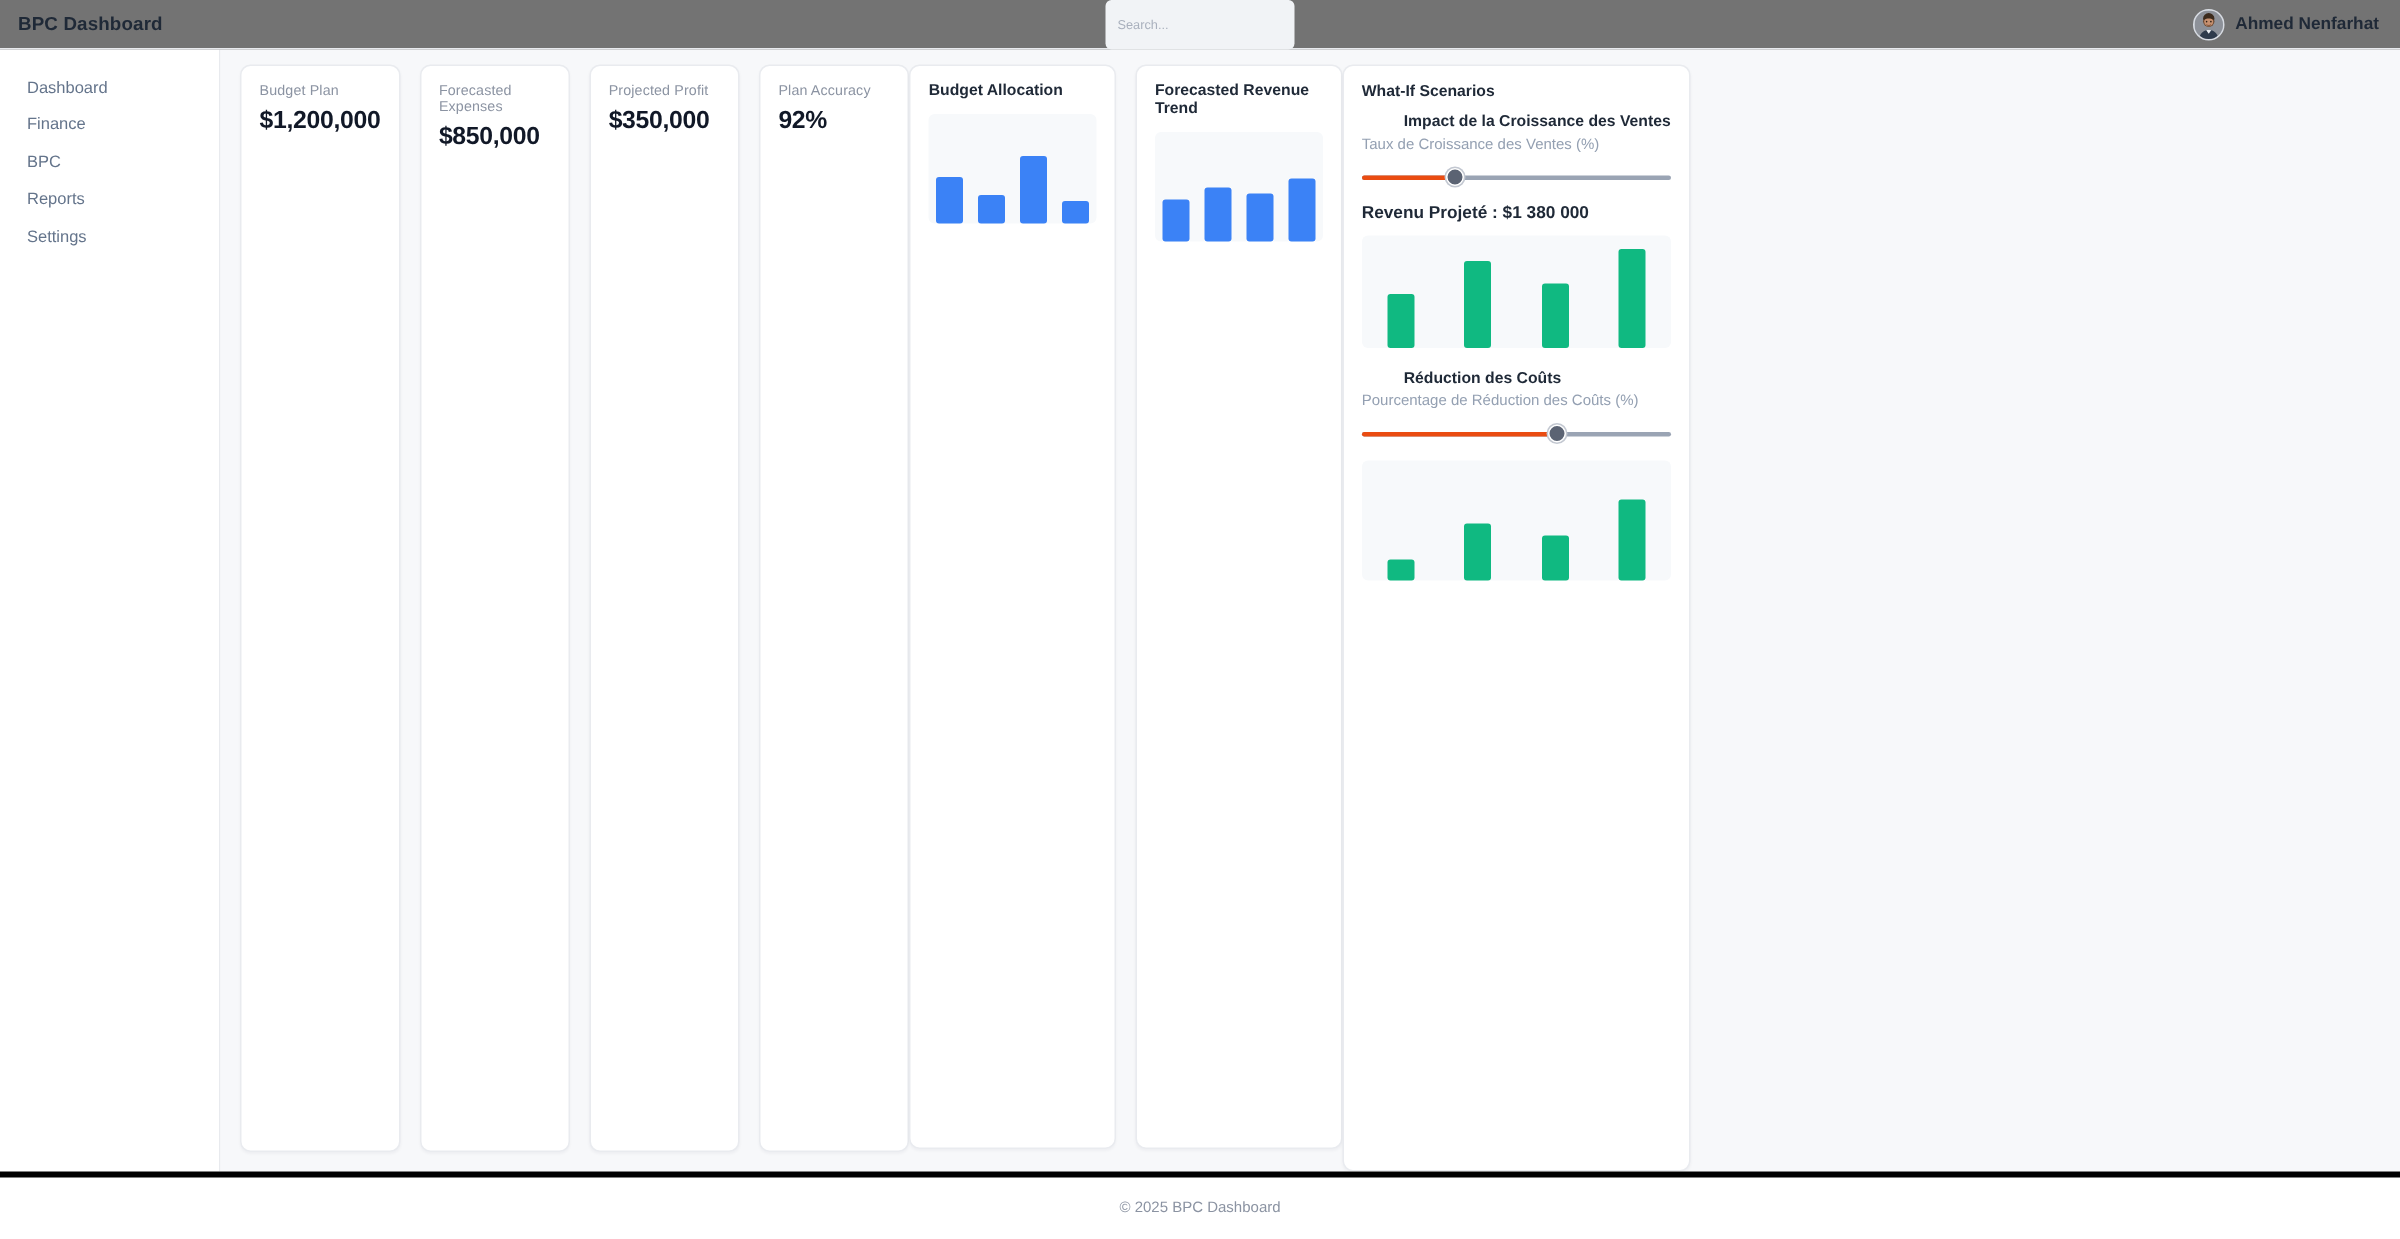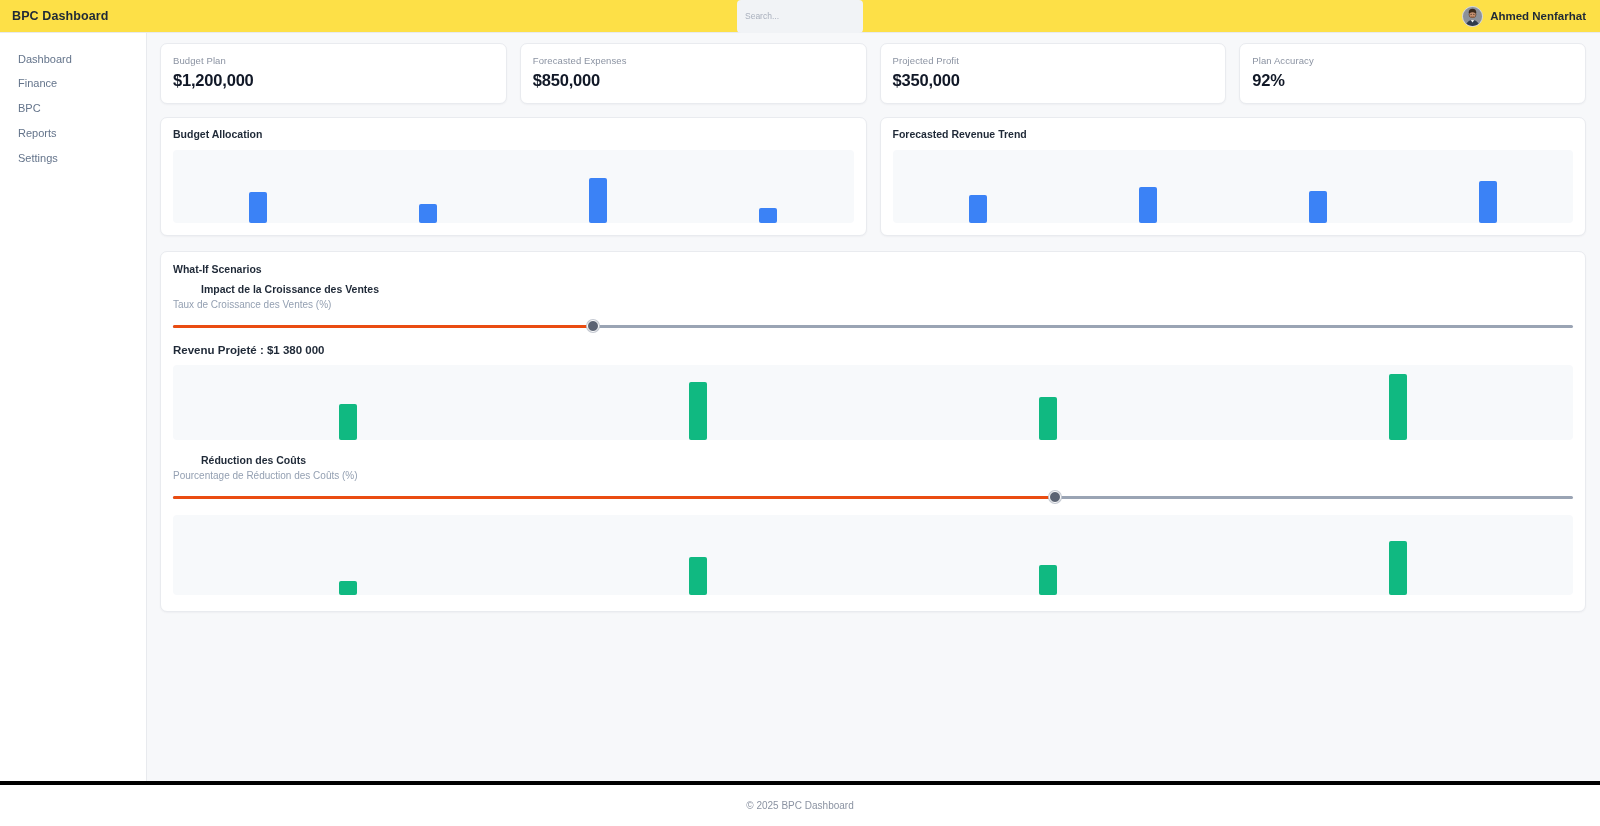--- a/index.html
+++ b/index.html
@@ -9,21 +9,21 @@
     font-family: "Liberation Sans", sans-serif;
     background: #ffffff;
     overflow: hidden;
   }
   body { display: flex; flex-direction: column; }
 
   
   .header {
     height: 33px;
     min-height: 33px;
-    background: #fde047;
+    background: #737373;
     border-bottom: 1px solid #e8eaee;
     display: flex;
     align-items: center;
     padding: 0 14px 0 12px;
     position: relative;
     z-index: 5;
   }
   .brand {
     font-size: 12.5px;
     font-weight: bold;
@@ -95,21 +95,20 @@
     line-height: 1.25;
   }
 
   
   .main {
     flex: 1;
     background: #f7f8fa;
     padding: 10px 14px 0 13px;
     overflow: hidden;
     display: flex;
-    flex-direction: column;
   }
 
   .card {
     background: #ffffff;
     border: 1px solid #e9ebef;
     border-radius: 7px;
     box-shadow: 0 1px 2px rgba(16,24,40,0.04);
   }
 
   

